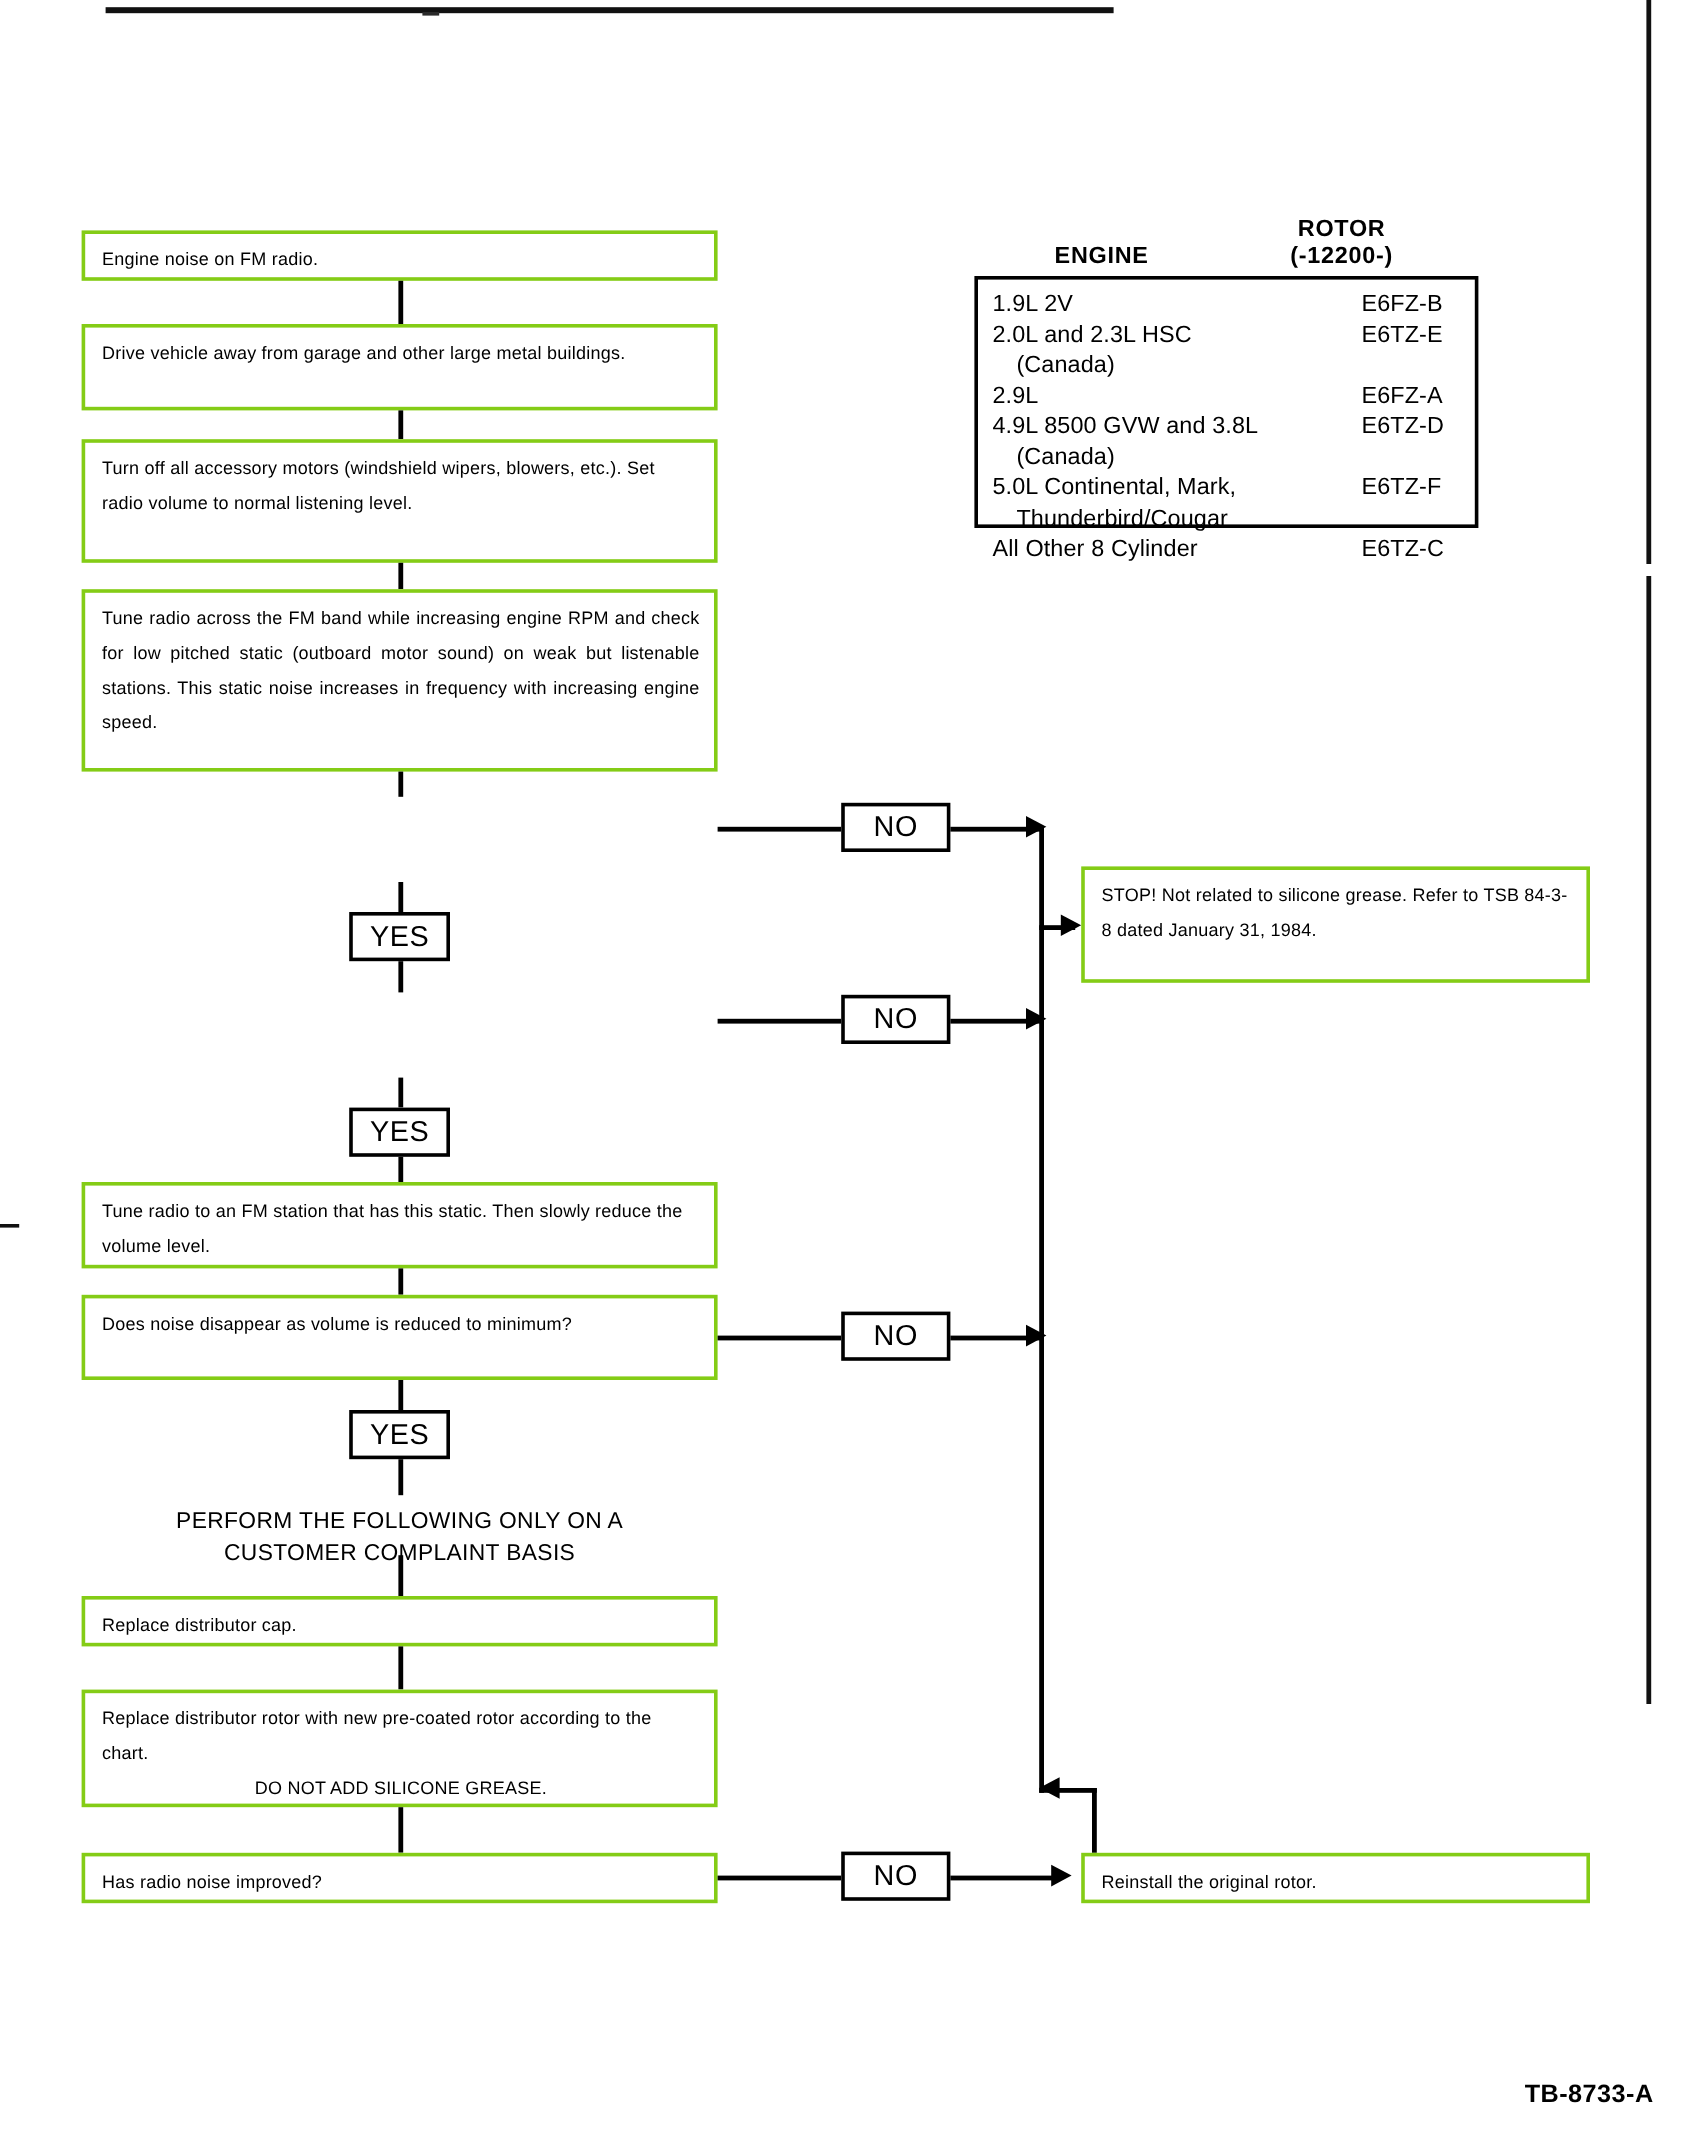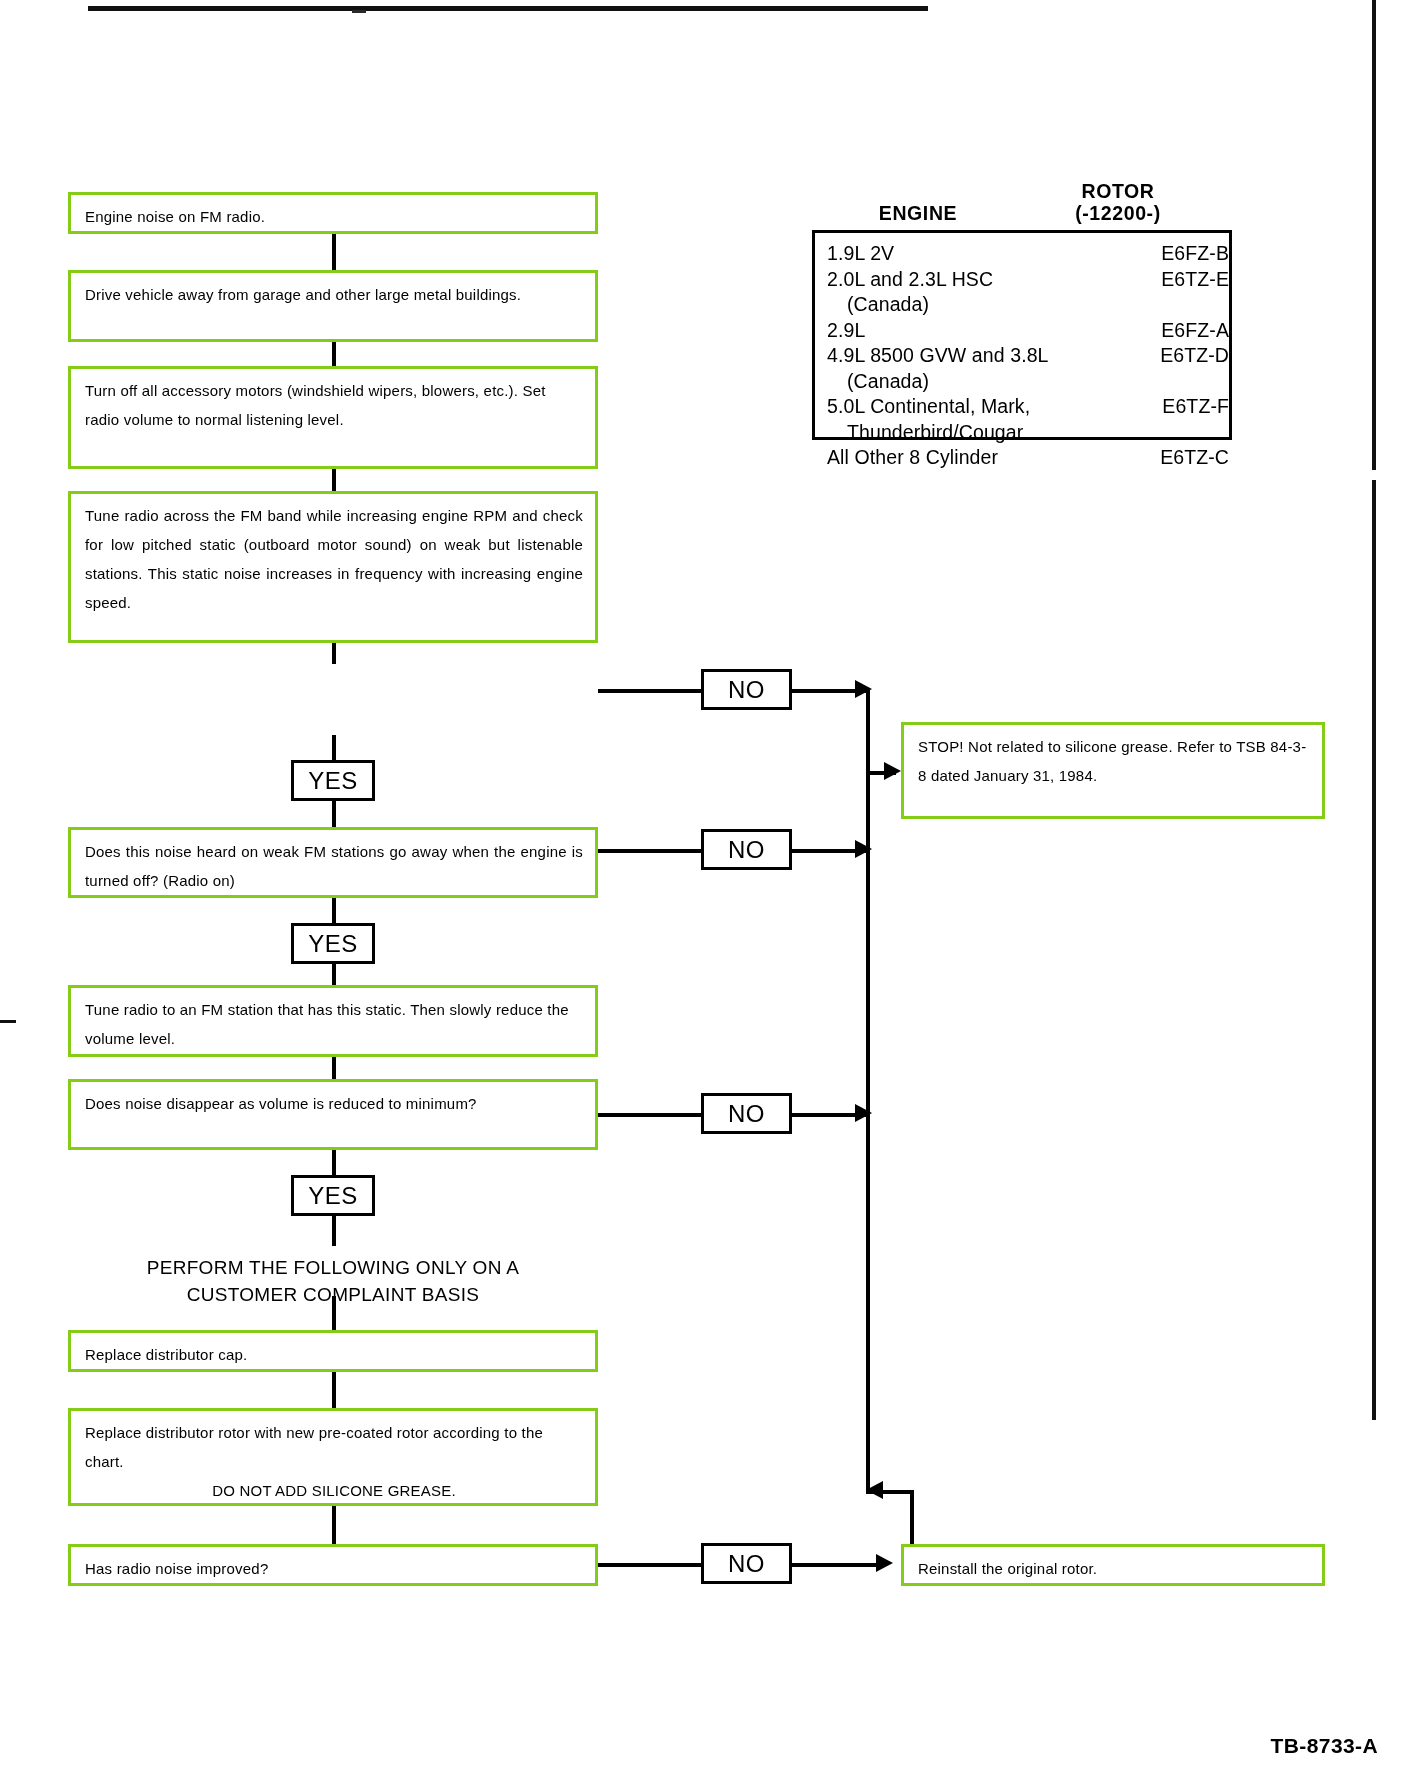--- a/index.html
+++ b/index.html
@@ -53,21 +53,21 @@
   .ref-h{position:absolute;font-weight:bold;font-size:19.5px;letter-spacing:.6px;text-align:center;}
   .ref-box{
     position:absolute;border:3px solid #000;background:#fff;box-sizing:border-box;
   }
   .ref-table{width:100%;border-collapse:collapse;}
   .ref-table td{
     font-size:19.5px;line-height:25.5px;vertical-align:top;padding:0;
     letter-spacing:.1px;
   }
   .ref-table td.eng{padding-left:12px;}
-  .ref-table td.rot{text-align:right;padding-left:6px;white-space:nowrap;margin-top:18px;}
+  .ref-table td.rot{text-align:left;padding-left:6px;white-space:nowrap;margin-top:18px;}
   .ref-table tr.indent td.eng{padding-left:32px;}
 
   .footer-code{
     position:absolute;right:30px;bottom:24px;font-weight:bold;font-size:21px;letter-spacing:.4px;
   }
   .bold-center{font-weight:400;}
   .sub-center{display:block;text-align:center;}
 </style>
 </head>
 <body>
@@ -95,21 +95,20 @@
 
   <div class="hline" style="left:598px;top:689px;width:103px;"></div>
   <div class="tagbox" style="left:701px;top:669px;width:91px;height:41px;">NO</div>
   <div class="hline" style="left:792px;top:689px;width:76px;"></div>
   <div class="arrow-r" style="left:855px;top:680px;"></div>
 
   <div class="vline" style="left:332px;top:735px;height:25px;"></div>
   <div class="tagbox" style="left:291px;top:760px;width:84px;height:41px;">YES</div>
   <div class="vline" style="left:332px;top:801px;height:26px;"></div>
 
-  <div class="box just" style="left:68px;top:827px;width:530px;height:71px;">Does this noise heard on weak FM stations go away when the engine is turned off? (Radio on)</div>
 
   <div class="hline" style="left:598px;top:849px;width:103px;"></div>
   <div class="tagbox" style="left:701px;top:829px;width:91px;height:41px;">NO</div>
   <div class="hline" style="left:792px;top:849px;width:76px;"></div>
   <div class="arrow-r" style="left:855px;top:840px;"></div>
 
   <div class="vline" style="left:332px;top:898px;height:25px;"></div>
   <div class="tagbox" style="left:291px;top:923px;width:84px;height:41px;">YES</div>
   <div class="vline" style="left:332px;top:964px;height:21px;"></div>
 

